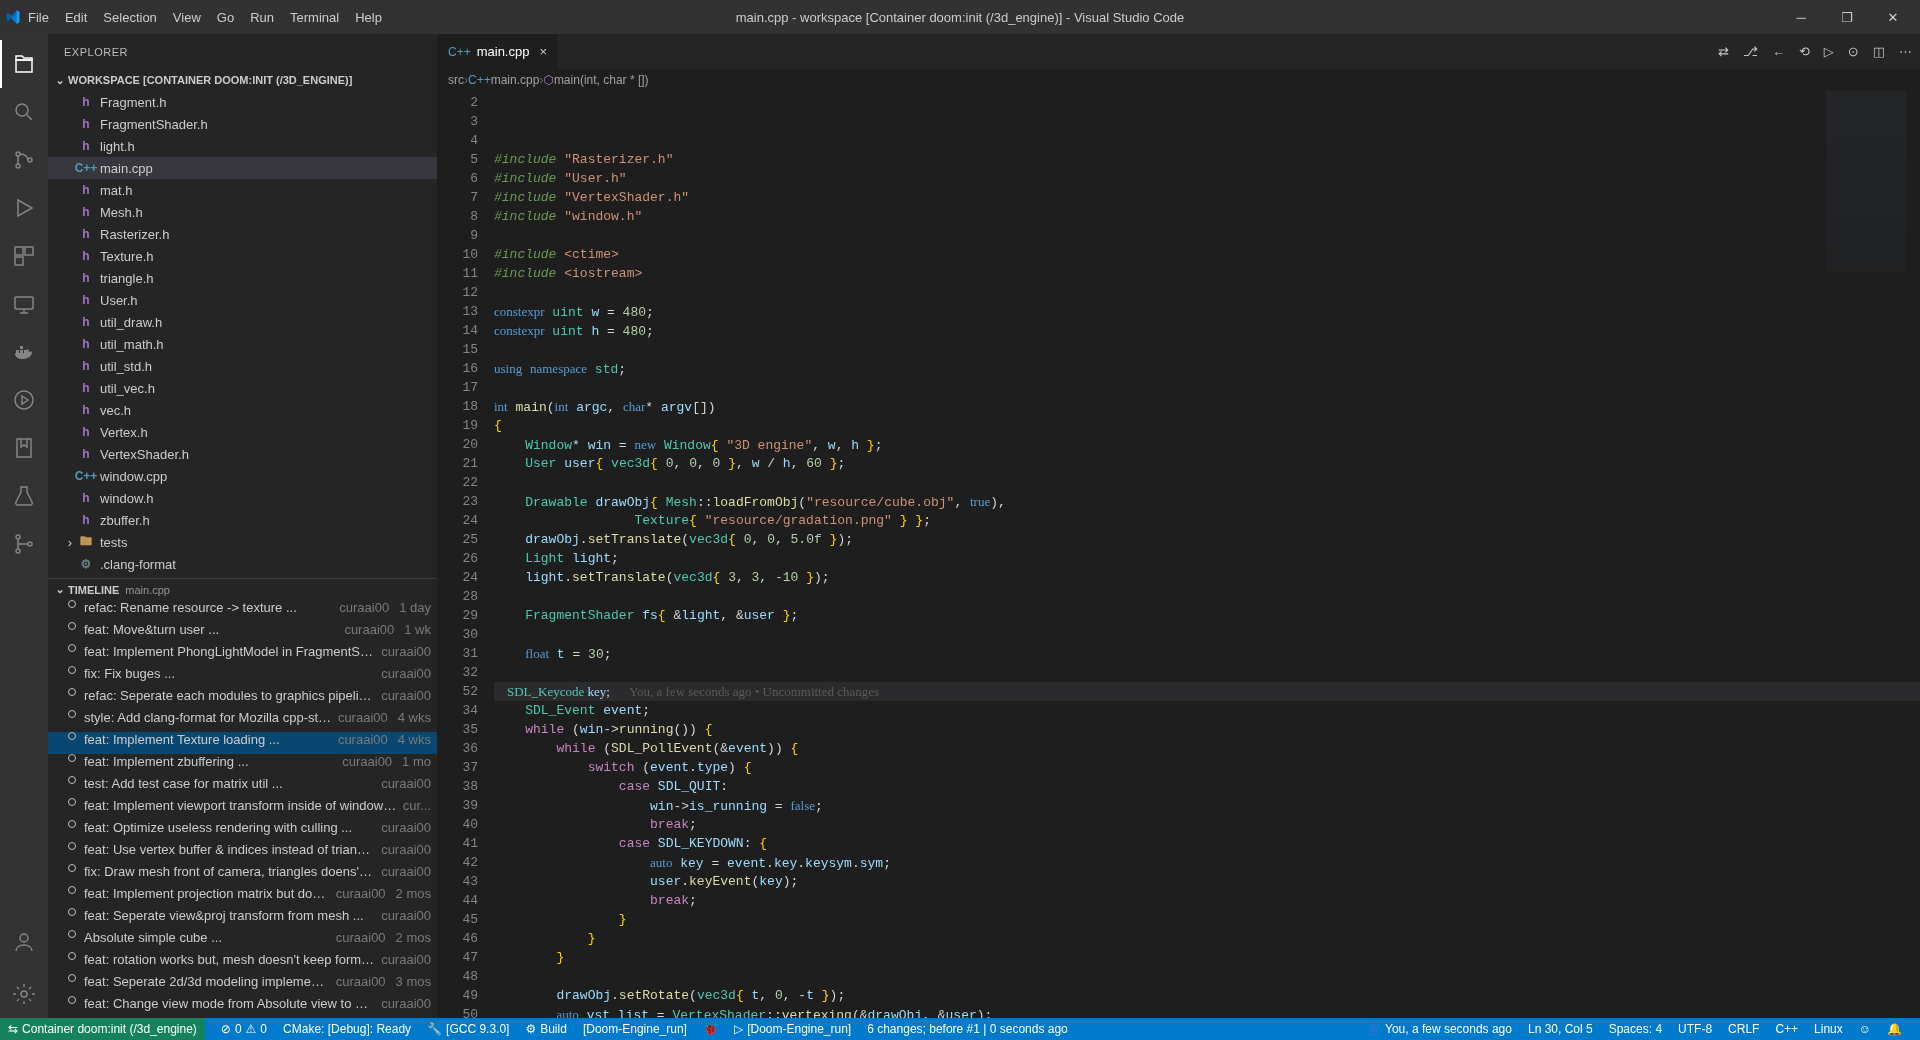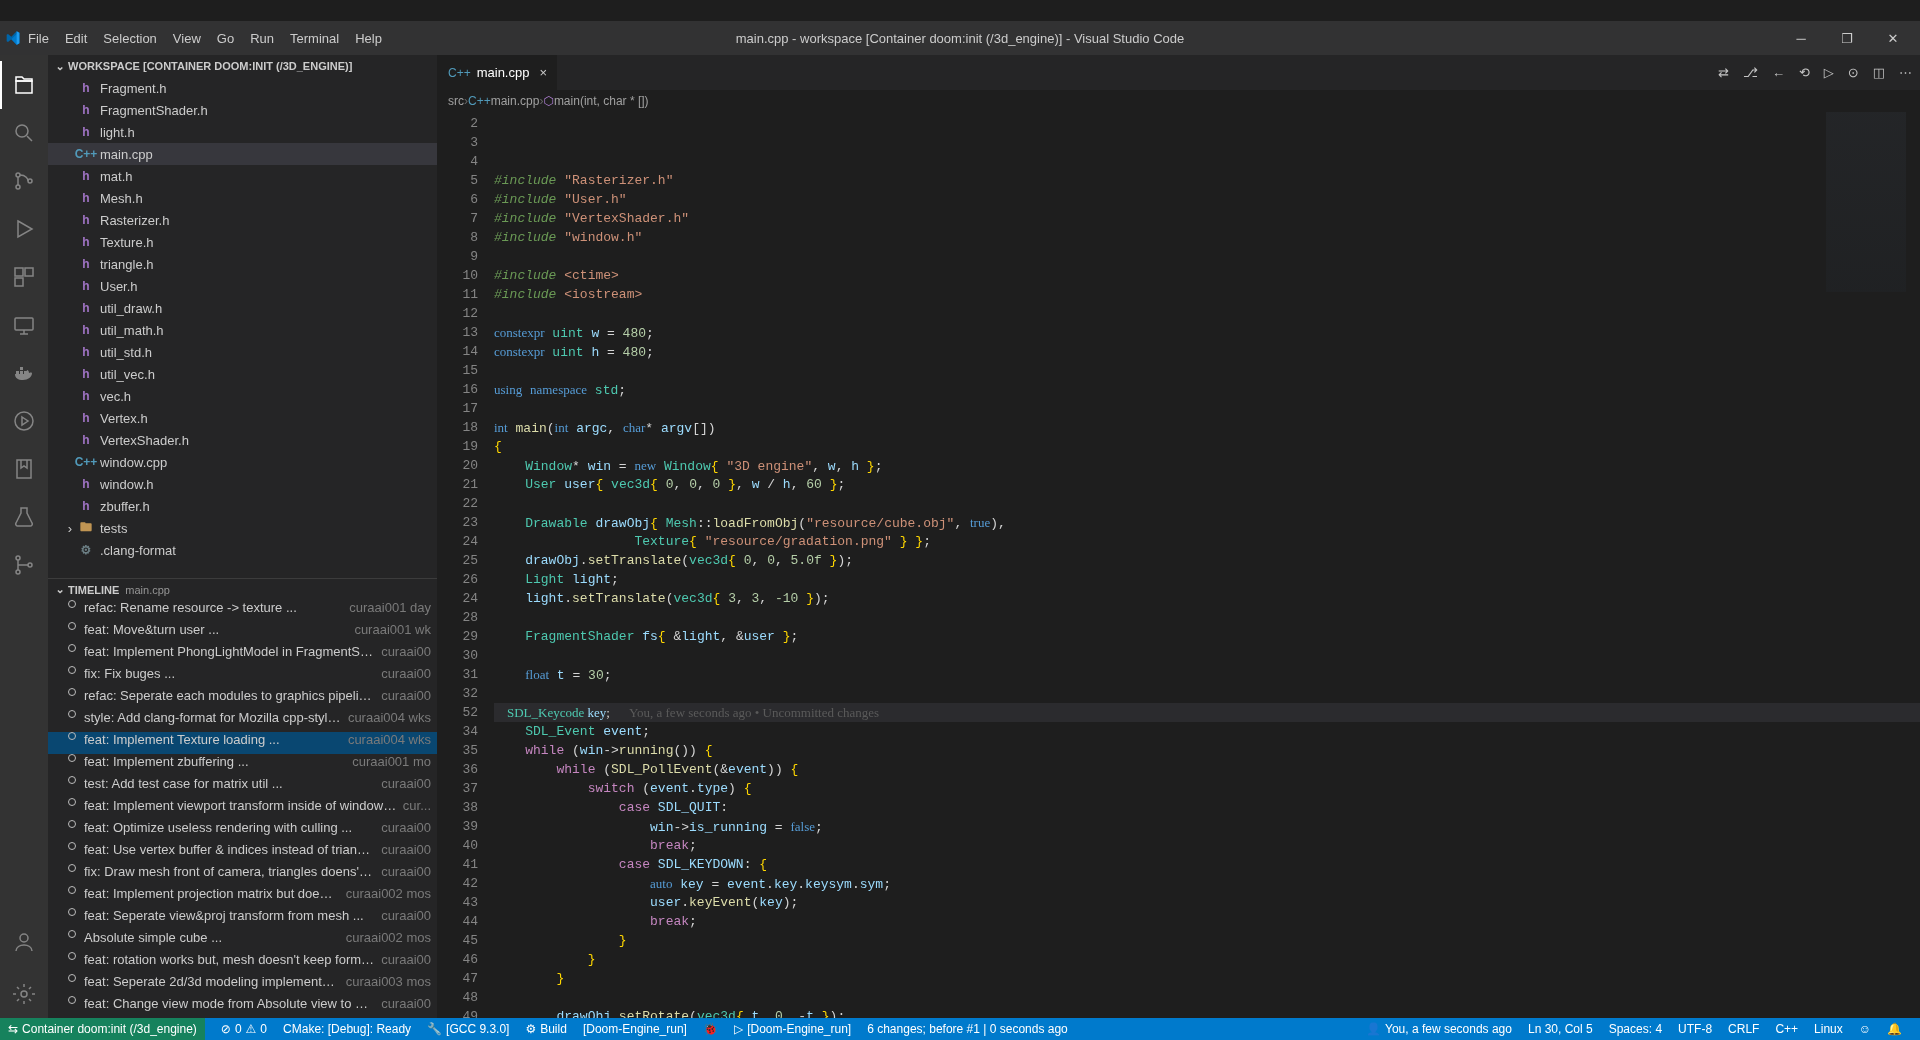--- a/index.html
+++ b/index.html
@@ -14,21 +14,20 @@
   display: flex;
   flex-direction: column;
 }
 .titlebar {
   height: 30px;
   background: #323233;
   display: flex;
   align-items: center;
   padding: 17px 4px;
   position: relative;
-  margin-top: 21px;
 }
 .menu-items { display: flex; }
 .menu-items span { padding: 0 8px; cursor: pointer; color: #cccccc; }
 .titlebar .title {
   position: absolute;
   left: 50%;
   transform: translateX(-50%);
   color: #cccccc;
 }
 .window-controls { margin-left: auto; display: flex; }
@@ -108,21 +107,21 @@
 .timeline-row.active { background: #094771; }
 .timeline-row .dot {
   width: 8px; height: 8px; border: 1px solid #bbbbbb; border-radius: 50%;
   margin-right: 8px; flex-shrink: 0;
 }
 .timeline-row .msg {
   white-space: nowrap; overflow: hidden; text-overflow: ellipsis;
   flex: 1;
 }
 .timeline-row .author { color: #7a7a7a; margin-left: 6px; flex-shrink: 0; }
-.timeline-row .age { color: #7a7a7a; margin-left: auto; padding-left: 0; flex-shrink: 0; }
+.timeline-row .age { color: #7a7a7a; margin-left: auto; padding-left: 10px; flex-shrink: 0; }
 .editor-group { flex: 1; display: flex; flex-direction: column; background: #1e1e1e; position: relative; }
 .tabbar { height: 35px; background: #252526; display: flex; }
 .tab {
   height: 35px; min-width: 120px; display: flex; align-items: center;
   padding: 0 10px; background: #2d2d2d; border-right: 1px solid #252526;
   cursor: pointer;
 }
 .tab.active { background: #1e1e1e; }
 .tab .file-icon { color: #519aba; margin-right: 6px; font-size: 12px; }
 .tab .label { color: #ffffff; }
@@ -283,20 +282,21 @@
       </div>
     <div class="icon">
         <svg class="ico24" viewBox="0 0 24 24" fill="none" stroke="currentColor" stroke-width="1.5">
           <circle cx="12" cy="12" r="3"></circle>
           <path d="M12 2v3M12 19v3M4 12H1M23 12h-3M5 5l2 2M17 17l2 2M5 19l2-2M17 7l2-2"></path>
         </svg>
       </div>
   </div>
 
   <div class="sidebar">
+    <div class="sidebar-title">EXPLORER</div>
     <div class="workspace-header">
       <span class="chev">⌄</span>
       <span>WORKSPACE [CONTAINER DOOM:INIT (/3D_ENGINE)]</span>
     </div>
     <div class="file-tree" id="file-tree">
         <div class="file-row">
           <span class="file-icon ">h</span>
           <span>Fragment.h</span>
         </div>
         <div class="file-row">

